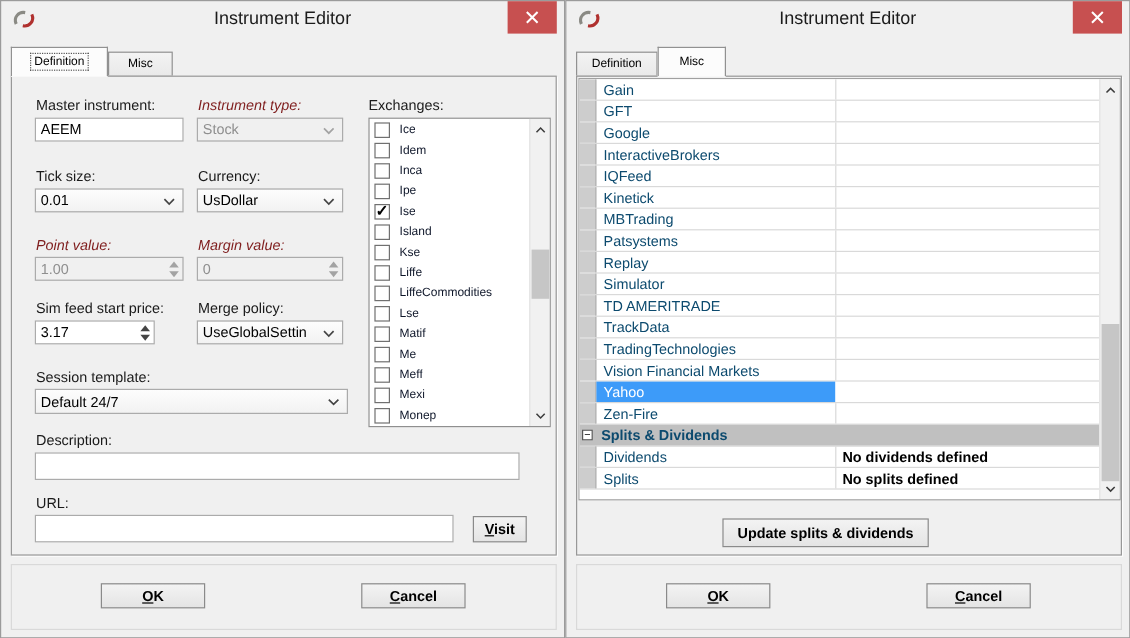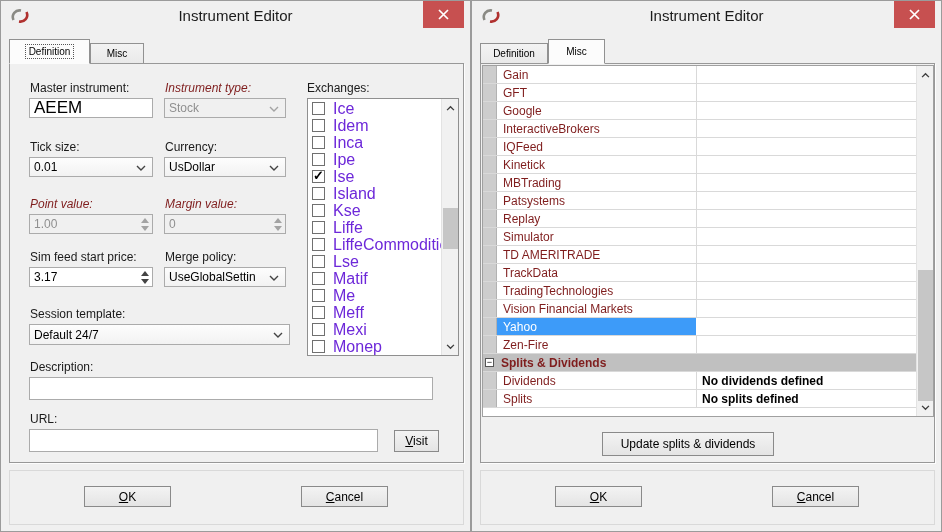--- a/index.html
+++ b/index.html
@@ -24,57 +24,57 @@
   .tab.active{background:#fcfcfc; border-bottom:1px solid #fcfcfc; z-index:3;}
   .tab .focusbox{padding:1px 3px; outline:1px dotted #555;}
   .tabpanel{position:absolute; left:8px; top:62px; width:455px; height:400px;
             border:1px solid var(--panelborder); background:var(--bg); z-index:1;
             box-shadow:1px 1px 0 rgba(255,255,255,.85);}
   .btmpanel{position:absolute; left:8px; top:469px; width:455px; height:55px;
             border:1px solid #d9d9d9;}
   .lbl{position:absolute; font-size:12px; color:#1a1a1a; white-space:nowrap;}
   .lbl.dis{color:#7f1d1d;font-style:italic;}
   .tb{position:absolute; height:20px; border:1px solid var(--ctlborder); background:#fff;
-      font-size:17px; color:#000; padding:0 4px; outline:none;}
+      font-size:12px; color:#000; padding:0 4px; outline:none;}
   .cmb,.spin{position:absolute; height:20px; border:1px solid var(--ctlborder);
       background:linear-gradient(#fdfdfd,#f2f2f2); font-size:12px; color:#000;
       display:flex; align-items:center; padding:0 4px; white-space:nowrap; overflow:hidden;}
   .cmb.dis,.spin.dis{background:var(--bg); color:var(--disabled);}
   .cmb .chev{position:absolute; right:6px; top:7px;}
   .tri{width:0;height:0;border-left:4px solid transparent;border-right:4px solid transparent;}
   .tri.up{border-bottom:5px solid #444; margin-bottom:3px;}
   .tri.dn{border-top:5px solid #444;}
   .dis .tri.up{border-bottom-color:#a3a3a3;} .dis .tri.dn{border-top-color:#a3a3a3;}
   .spinarrs{position:absolute; right:3px; top:3px; display:flex; flex-direction:column; align-items:center;}
   .btn{position:absolute; display:flex; align-items:center; justify-content:center;
        font-size:12px; color:#000; background:linear-gradient(#f3f3f3,#e4e4e4);
-       border:1px solid #8a8a8a; cursor:default;}
+       border:1px solid #8a8a8a; cursor:default;font-weight:bold;}
   
   .exlist{position:absolute; left:297px; top:34px; width:152px; height:258px;
           border:1px solid #8f8f8f; background:#fff; overflow:hidden;}
   .exrows{position:absolute; left:0; top:1px; right:17px; bottom:0;}
   .exrow{height:17px; display:flex; align-items:center; padding:0 0 0 4px; white-space:nowrap;}
   .cb{width:13px; height:13px; border:1px solid #707070; background:#fff; flex:0 0 13px;
       position:relative; font-size:13px; line-height:11px; font-weight:bold; color:#000;}
   .cb.on::after{content:"✓"; position:absolute; left:0px; top:-1px;}
-  .exlab{font-size:16px; color:#6d28d9; margin-left:8px; overflow:hidden;text-align:center;}
+  .exlab{font-size:10px; color:#0f172a; margin-left:8px; overflow:hidden;text-align:center;}
   
   .vsb{position:absolute; right:0; top:0; bottom:0; width:17px; background:#f1f1f1;
        border-left:1px solid #e3e3e3;}
   .vsb .sbbtn{position:absolute; left:0; width:17px; height:17px; display:flex;
        align-items:center; justify-content:center;}
   .vsb .up{top:0;} .vsb .dn{bottom:0;}
   .vsb .thumb{position:absolute; left:1px; width:15px; background:#c6c6c6;}
   
   .grid{position:absolute; left:1px; top:1px; width:452px; height:352px;
         border:1px solid #a0a0a0; background:#fff; overflow:hidden;}
   .grows{position:absolute; left:0; top:0; right:17px; bottom:0; background:#fff;}
   .grow{height:18px; display:flex; border-bottom:1px solid var(--gridline); font-size:12px;}
   .gh{flex:0 0 14px; background:#cdcdcd; border-right:1px solid #b2b2b2;}
-  .gname{flex:0 0 199px; padding:2px 0 0 6px; color:#7f1d1d; white-space:nowrap; overflow:hidden;}
+  .gname{flex:0 0 199px; padding:2px 0 0 6px; color:#0c4a6e; white-space:nowrap; overflow:hidden;}
   .gval{flex:1; border-left:1px solid var(--gridline); padding:2px 0 0 5px; white-space:nowrap;}
   .gval.filled{font-weight:bold; color:#000;}
   .grow.selected .gname{background:var(--sel); color:#fff;}
   .grow.group{background:#c0c0c0; font-weight:bold;}
   .grow.group .gh{background:#c0c0c0; border-right:none; position:relative;}
   .grow.group .gname{flex:1; padding-left:4px;}
   .minusbox{position:absolute; left:2px; top:4px; width:9px; height:9px; background:#fff;
             border:1px solid #555; font-size:9px; line-height:7px; text-align:center; font-weight:normal;}
   .caret{display:inline-block; width:1px; height:13px; background:#000; vertical-align:-2px; margin-left:1px;}
   .chev svg, .sbbtn svg{display:block;}
@@ -152,21 +152,21 @@
       <div class="lbl dis" style="left:155px;top:133px;">Margin value:</div>
       <div class="spin dis" style="left:154px;top:150px;width:122px;">
         <span>0</span>
         <span class="spinarrs">
             <span class="tri up"></span>
             <span class="tri dn"></span>
           </span>
       </div>
 
       <div class="lbl" style="left:20px;top:186px;">Sim feed start price:</div>
-      <div class="spin" style="left:19px;top:203px;width:124px;background:#fff;">
+      <div class="spin" style="left:19px;top:203px;width:100px;background:#fff;">
         <span>3.17</span>
         <span class="spinarrs">
             <span class="tri up"></span>
             <span class="tri dn"></span>
           </span>
       </div>
 
       <div class="lbl" style="left:155px;top:186px;">Merge policy:</div>
       <div class="cmb" style="left:154px;top:203px;width:122px;">
         <span>UseGlobalSettin</span>

